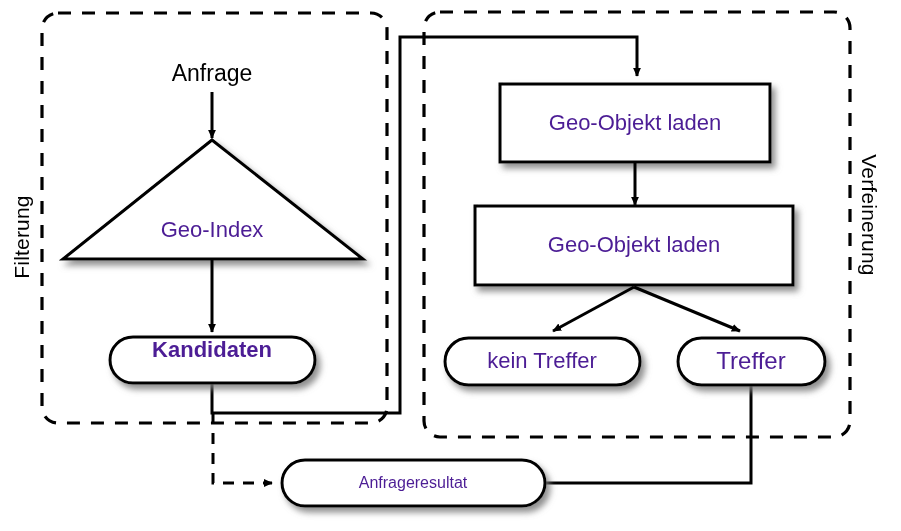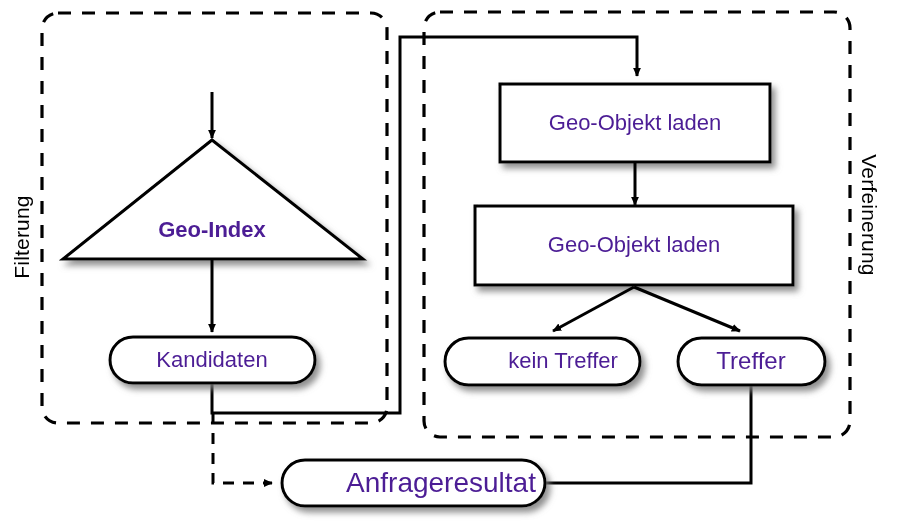--- a/index.html
+++ b/index.html
@@ -127,32 +127,33 @@
 
     <g>
       <path d="M 213 413 L 213 483 L 272 483" fill="none" stroke="#000000" stroke-width="3" stroke-dasharray="11 9" marker-end="url(#arrowheadsm)"></path>
     </g>
 
     <g>
       <rect x="282" y="460" width="263" height="46" rx="23" ry="23" fill="#ffffff" stroke="#000000" stroke-width="3" filter="url(#softshadow)"></rect>
     </g>
   </svg>
 
+  <div class="free-label" style="left:212px; top:73px; transform:translate(-50%,-50%); font-size:23px;">Anfrage</div>
 
-  <div class="node-label" style="left:212px; top:230px; transform:translate(-50%,-50%); font-size:22px;font-weight:bold;">Geo-Index</div>
+  <div class="node-label" style="left:212px; top:230px; transform:translate(-50%,-50%); font-size:22px;">Geo-Index</div>
 
-  <div class="node-label" style="left:212px; top:360px; transform:translate(-50%,-50%); font-size:22px;">Kandidaten</div>
+  <div class="node-label" style="left:212px; top:350px; transform:translate(-50%,-50%); font-size:22px;font-weight:bold;">Kandidaten</div>
 
   <div class="node-label" style="left:635px; top:123px; transform:translate(-50%,-50%); font-size:22px;">Geo-Objekt laden</div>
 
   <div class="node-label" style="left:634px; top:245px; transform:translate(-50%,-50%); font-size:22px;">Geo-Objekt laden</div>
 
-  <div class="node-label" style="left:542px; top:361px; transform:translate(-50%,-50%); font-size:22px;margin-left:21px;">kein Treffer</div>
+  <div class="node-label" style="left:542px; top:361px; transform:translate(-50%,-50%); font-size:22px;">kein Treffer</div>
 
   <div class="node-label" style="left:751px; top:361px; transform:translate(-50%,-50%); font-size:24px;">Treffer</div>
 
-  <div class="node-label" style="left:413px; top:483px; transform:translate(-50%,-50%); font-size:28px;margin-left:28px;">Anfrageresultat</div>
+  <div class="node-label" style="left:413px; top:483px; transform:translate(-50%,-50%); font-size:16px;">Anfrageresultat</div>
 
   <div class="group-title" style="left:22px; top:237px; transform:translate(-50%,-50%) rotate(-90deg);">Filterung</div>
 
   <div class="group-title" style="left:869px; top:215px; transform:translate(-50%,-50%) rotate(90deg);">Verfeinerung</div>
 
 </div>
 
 </body></html>

